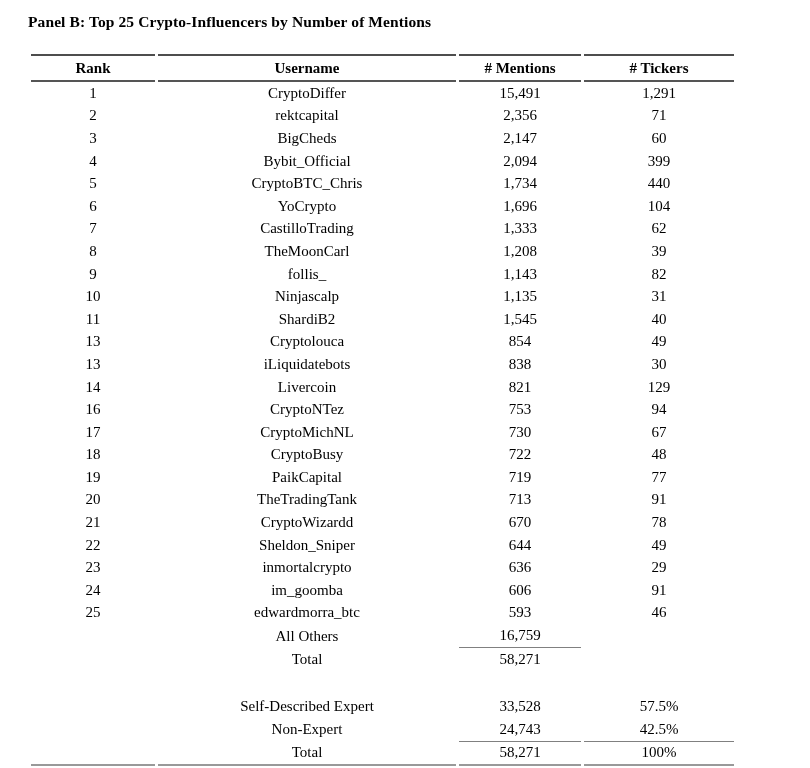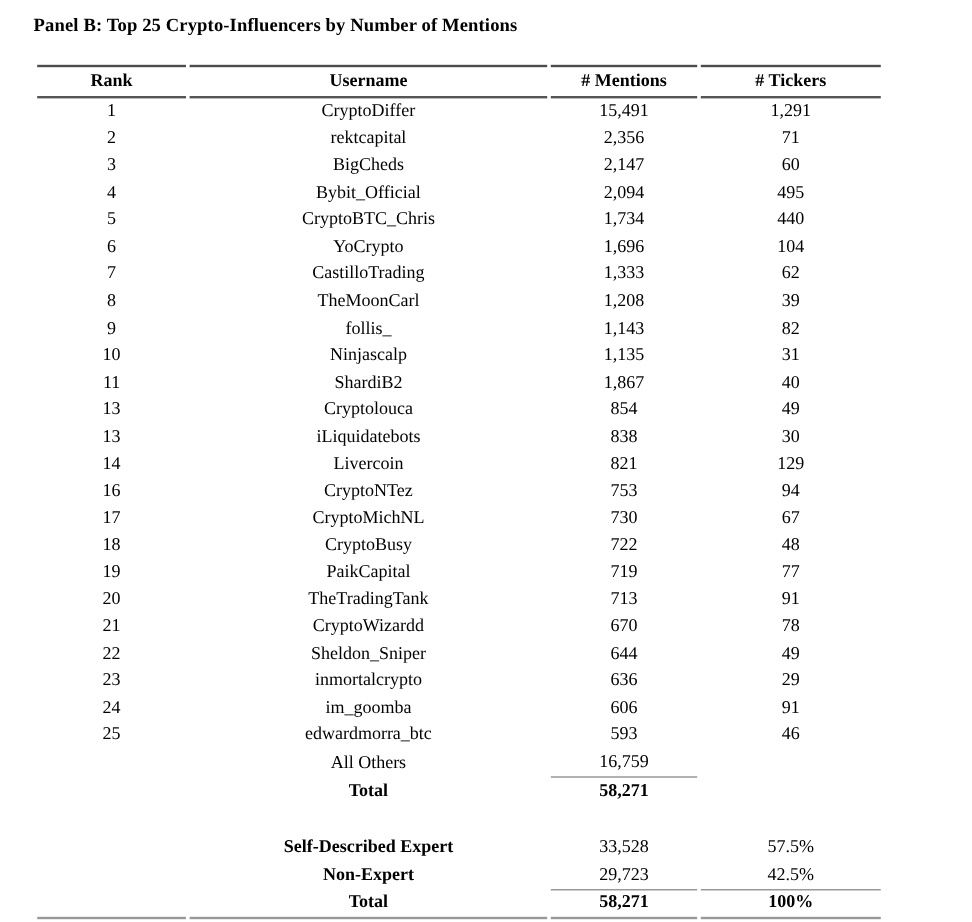--- a/index.html
+++ b/index.html
@@ -48,21 +48,21 @@
   }
   table.data-table td {
     font-size: 15px;
     text-align: center;
     vertical-align: middle;
     height: 22.6px;
     padding: 0;
     overflow: hidden;
     white-space: nowrap;
   }
-  td.bold, .bold { font-weight: bold; }
+  td.bold, .bold { font-weight: normal; }
   td.sum-line { border-bottom: 1.4px solid #808080; }
   tr.spacer-row td { height: 25px; border: none; }
   tr.final-row td { border-bottom: 2px solid #999999; }
 </style>
 </head>
 <body>
 
 <div class="page">
   <div class="panel-title">Panel B: Top 25 Crypto-Influencers by Number of Mentions</div>
 
@@ -97,21 +97,21 @@
         <tr>
           <td>3</td>
           <td>BigCheds</td>
           <td>2,147</td>
           <td>60</td>
         </tr>
         <tr>
           <td>4</td>
           <td>Bybit_Official</td>
           <td>2,094</td>
-          <td>495</td>
+          <td>399</td>
         </tr>
         <tr>
           <td>5</td>
           <td>CryptoBTC_Chris</td>
           <td>1,734</td>
           <td>440</td>
         </tr>
         <tr>
           <td>6</td>
           <td>YoCrypto</td>
@@ -138,21 +138,21 @@
         </tr>
         <tr>
           <td>10</td>
           <td>Ninjascalp</td>
           <td>1,135</td>
           <td>31</td>
         </tr>
         <tr>
           <td>11</td>
           <td>ShardiB2</td>
-          <td>1,867</td>
+          <td>1,545</td>
           <td>40</td>
         </tr>
         <tr>
           <td>13</td>
           <td>Cryptolouca</td>
           <td>854</td>
           <td>49</td>
         </tr>
         <tr>
           <td>13</td>
@@ -246,21 +246,21 @@
         </tr>
         <tr>
           <td></td>
           <td class="bold">Self-Described Expert</td>
           <td>33,528</td>
           <td>57.5%</td>
         </tr>
         <tr>
           <td></td>
           <td class="bold">Non-Expert</td>
-          <td class="sum-line">29,723</td>
+          <td class="sum-line">24,743</td>
           <td class="sum-line">42.5%</td>
         </tr>
         <tr class="final-row">
           <td></td>
           <td class="bold">Total</td>
           <td class="bold">58,271</td>
           <td class="bold">100%</td>
         </tr>
       </tbody>
   </table>

